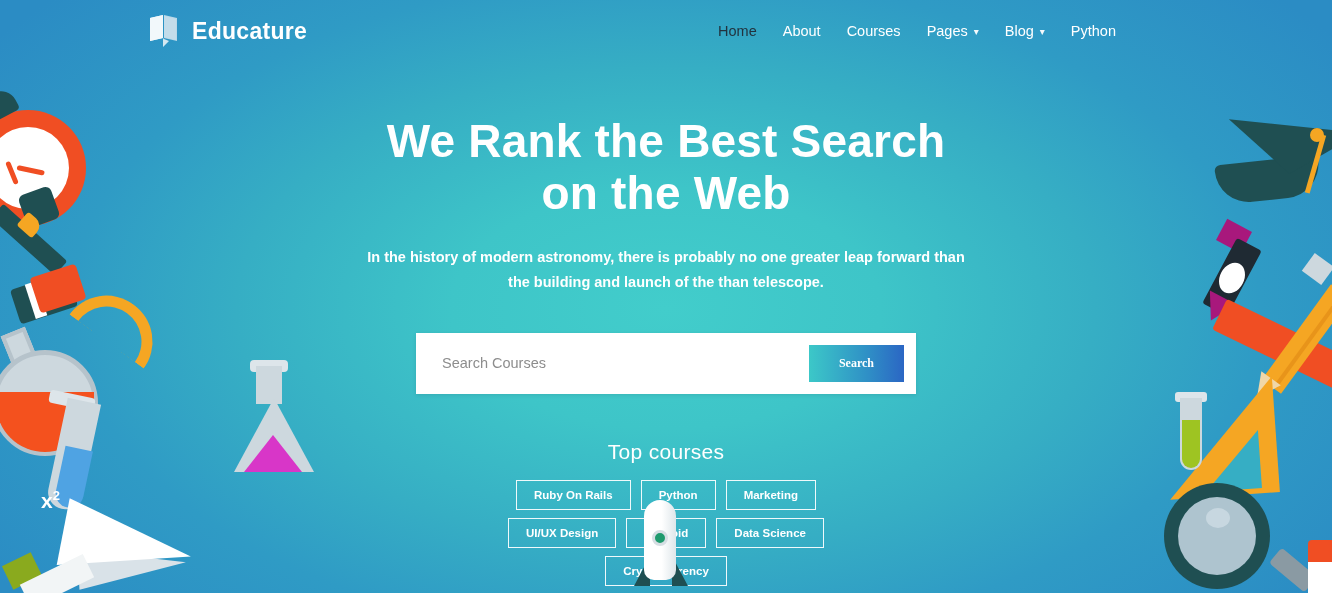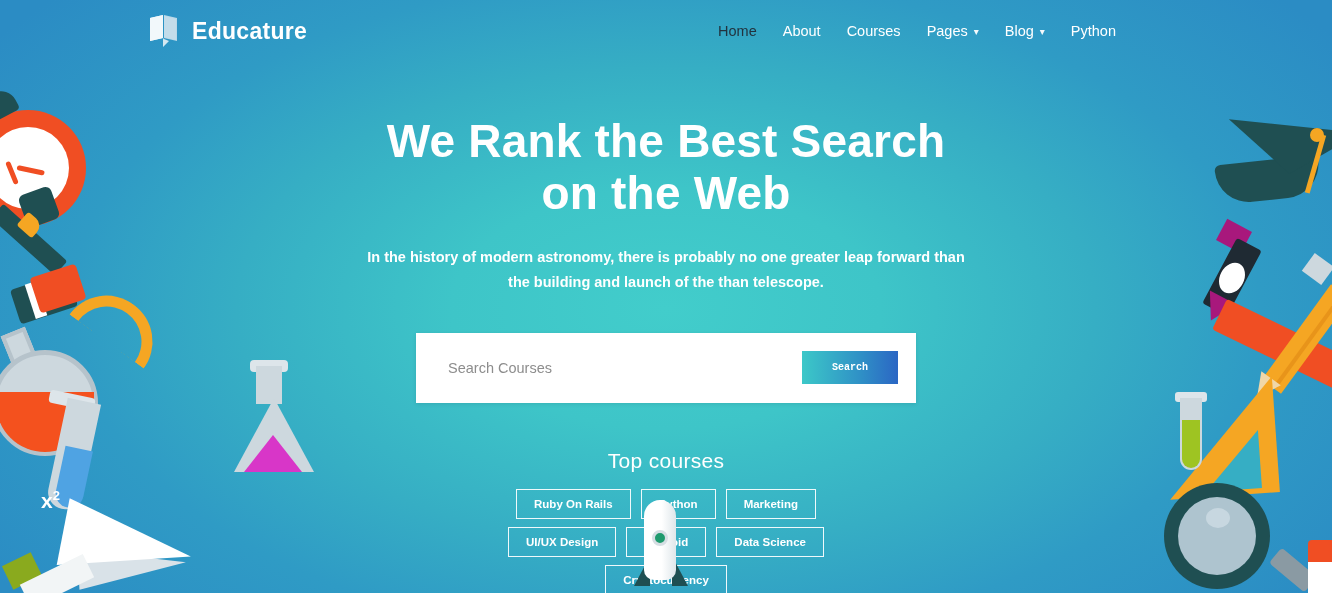--- a/index.html
+++ b/index.html
@@ -165,34 +165,34 @@
   .headline {
     color:#fff; font-size:46px; font-weight:700; line-height:1.12;
     margin-top:54px; letter-spacing:.2px;
   }
   .subtitle {
     color:#fff; font-size:14.5px; line-height:1.72; margin-top:26px;
     font-weight:700;
   }
   .searchwrap {
     width:500px; margin:38px auto 0;
-    background:#fff; padding:18px;
+    background:#fff; padding:12px;
     display:flex; align-items:center;
     box-shadow:0 1px 4px rgba(0,0,0,.10);
   }
   .search-input {
     flex:1; border:0; outline:0; background:transparent;
     font-family:"Liberation Sans", sans-serif;
     font-size:14.5px; color:#444; padding:9px 14px;
   }
   .search-input::placeholder { color:#8d8d8d; }
   .search-btn {
     border:0; cursor:pointer; color:#fff;
-    font-family:Liberation Mono, monospace;
-    font-size:10px; font-weight:700;
+    font-family:Liberation Serif, serif;
+    font-size:12px; font-weight:700;
     padding:11px 30px;
     background:linear-gradient(90deg, #3cc8c8 0%, #2f8fc6 62%, #2b66c4 100%);
     margin-left:13px;
   }
   .top-courses {
     color:#fff; font-size:21px; margin-top:46px; font-weight:400; letter-spacing:.3px;
   }
   .tags { margin-top:16px; display:flex; flex-direction:column; align-items:center; gap:8px; }
   .tag-row { display:flex; gap:10px; justify-content:center; }
   .tag {

